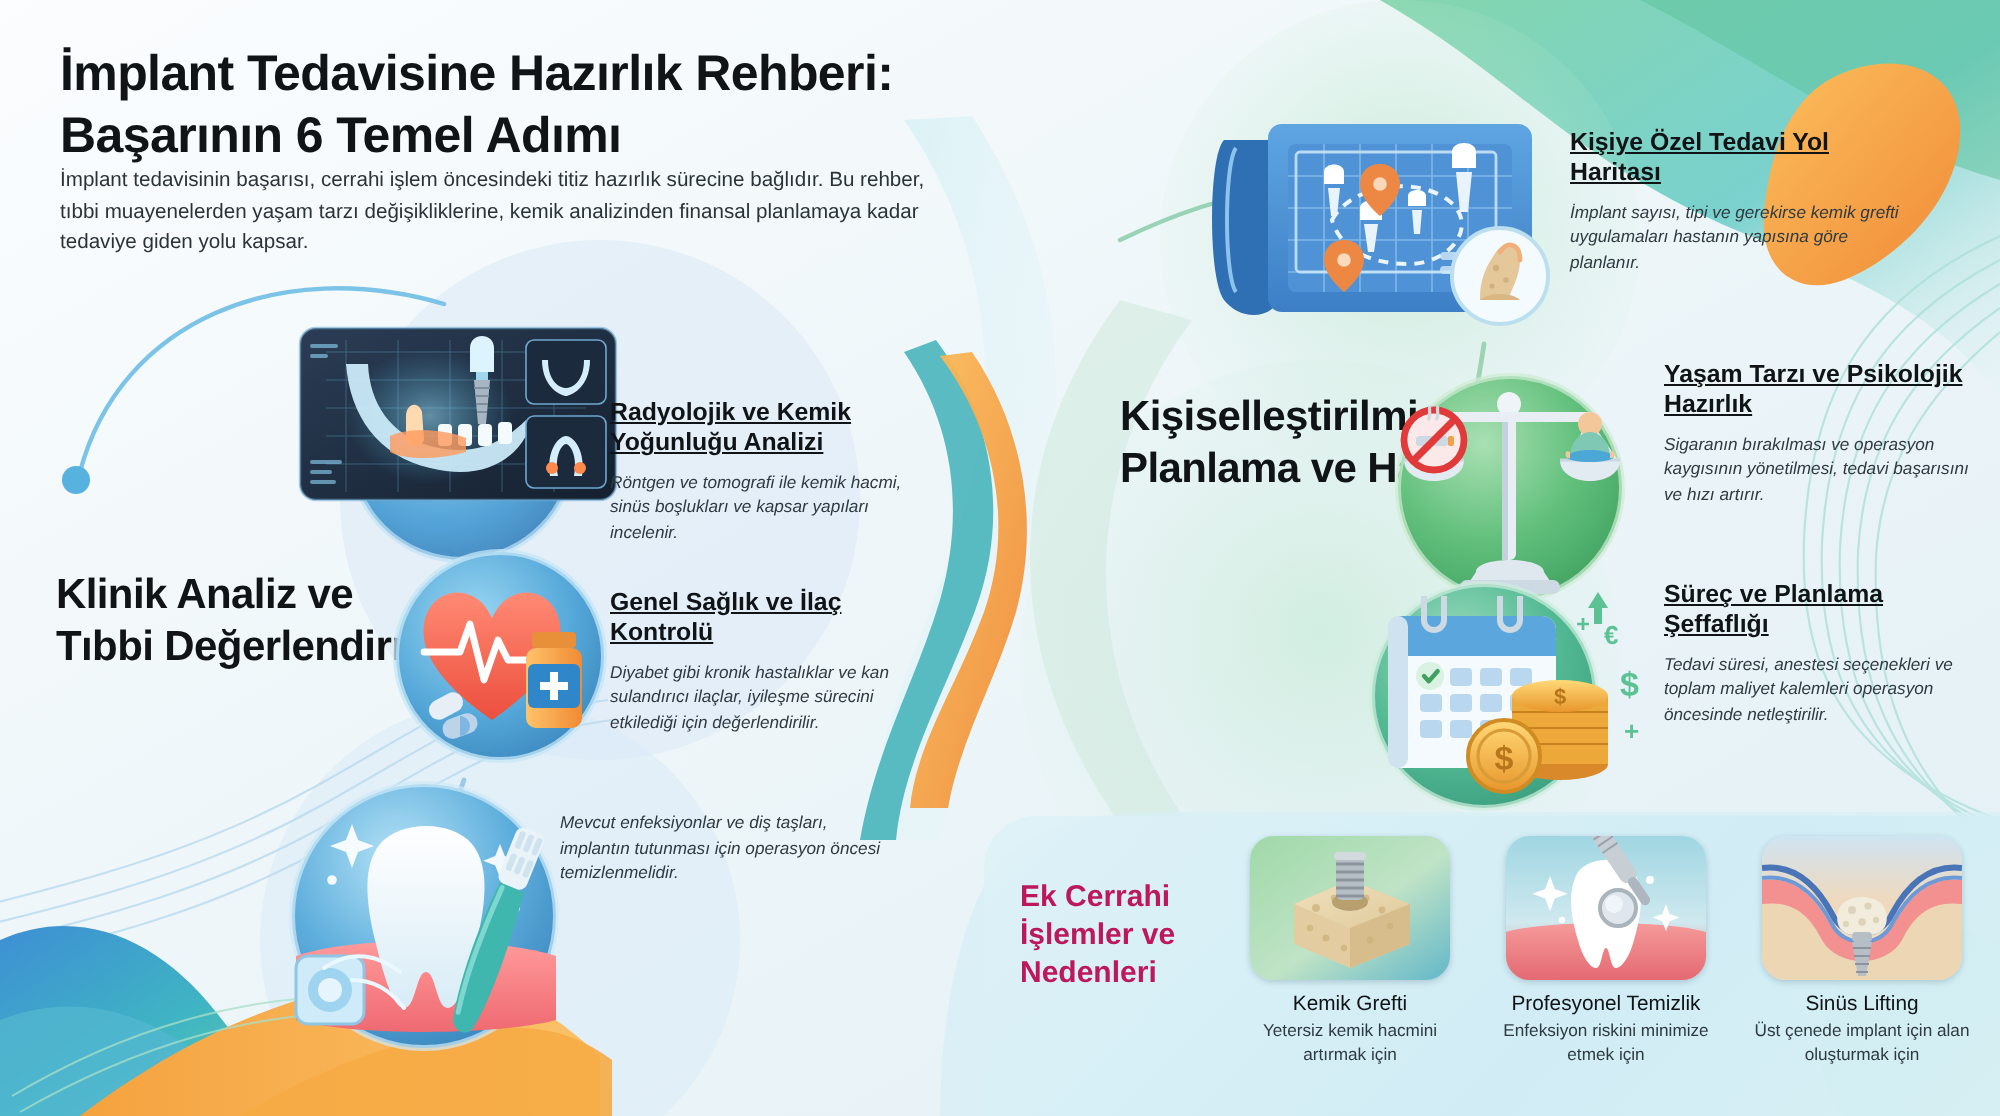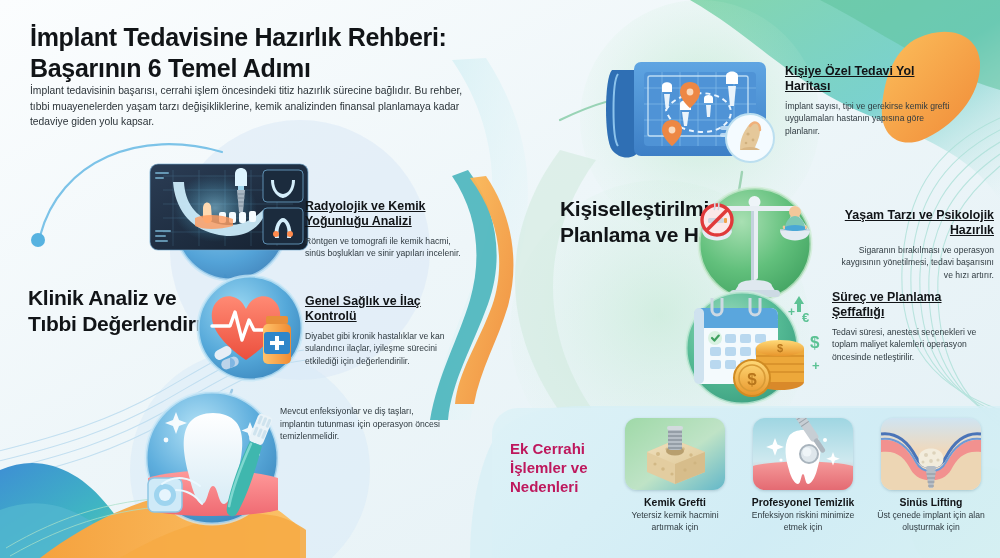--- a/index.html
+++ b/index.html
@@ -29,41 +29,41 @@
 
   .section-label {
     position:absolute; font-size:21px; font-weight:bold; line-height:1.22;
     color:#111417; letter-spacing:-0.3px;
   }
   #sec-left  { left:28px; top:285px; width:200px; }
   #sec-right { left:560px; top:196px; width:205px; }
 
   .item { position:absolute; }
   .item-title { font-size:12.4px; font-weight:bold; line-height:1.24; color:#111417;text-decoration:underline; }
-  .item-desc  { margin-top:5px; font-size:8.6px; line-height:1.46; color:#2f3a40; }
+  .item-desc  { margin-top:5px; font-size:8.6px; line-height:1.46; color:#2f3a40;font-style:italic; }
 
   
   .bottom-band {
     position:absolute; left:492px; top:408px; width:508px; height:150px;
     background:linear-gradient(135deg, rgba(222,242,247,.92) 0%, rgba(208,236,245,.92) 60%, rgba(214,240,243,.9) 100%);
     border-radius:26px 0 0 0;
   }
   .bottom-title {
     position:absolute; left:510px; top:440px; width:110px;
     font-size:15px; font-weight:bold; line-height:1.25; color:#be185d;
   }
   .cards { position:absolute; left:617px; top:418px; width:372px; display:flex; gap:12px; }
   .card { width:116px; text-align:center; }
   .card-thumb {
     width:100px; height:72px; margin:0 auto; border-radius:12px; overflow:hidden;
     box-shadow:0 1px 3px rgba(20,60,80,.22);
     position:relative;
   }
   .card-thumb svg { display:block; width:100px; height:72px; }
-  .card-name { margin-top:7px; font-size:10.4px; font-weight:bold; color:#111417; }
+  .card-name { margin-top:7px; font-size:10.4px; font-weight:normal; color:#111417; }
   .card-desc { margin-top:2px; font-size:8.6px; line-height:1.35; color:#2f3a40; }
 
   
   .bubble { position:absolute; }
   .bubble svg { display:block; }
 </style>
 </head>
 <body>
 
 <div id="canvas">
@@ -241,21 +241,21 @@
         <rect x="12" y="31" width="9" height="2" rx="1"></rect>
         <rect x="12" y="84" width="16" height="2" rx="1"></rect>
         <rect x="12" y="89" width="11" height="2" rx="1"></rect>
         <rect x="12" y="94" width="13" height="2" rx="1"></rect>
       </g>
     </svg>
   </div>
 
   <div class="item" style="left:305px; top:164px; width:160px;margin-top:35px;">
     <div class="item-title">Radyolojik ve Kemik Yoğunluğu Analizi</div>
-    <div class="item-desc">Röntgen ve tomografi ile kemik hacmi, sinüs boşlukları ve sinir yapıları incelenir.</div>
+    <div class="item-desc">Röntgen ve tomografi ile kemik hacmi, sinüs boşlukları ve kapsar yapıları incelenir.</div>
   </div>
 
   <div class="bubble" style="left:190px; top:268px;">
     <svg width="120" height="120" viewBox="0 0 120 120" xmlns="http://www.w3.org/2000/svg">
       <defs>
         <radialGradient id="bubbleBlue2" cx="38%" cy="32%" r="72%">
           <stop offset="0%" stop-color="#9ad7f2"></stop>
           <stop offset="65%" stop-color="#55a8d9"></stop>
           <stop offset="100%" stop-color="#3f8cc2"></stop>
         </radialGradient>
@@ -456,21 +456,21 @@
       <path d="M90 48 C90 62 120 62 120 48 Z" fill="#e3ebf2"></path>
       <path d="M90 48 H120" stroke="#c8d6e1" stroke-width="1.5"></path>
 
       <circle cx="105" cy="30" r="6" fill="#f3c79a"></circle>
       <path d="M95 47 C95 38 101 34 105 34 C109 34 115 38 115 47 Z" fill="#7ec8b4"></path>
       <path d="M93 46 C98 42 112 42 117 46 C117 50 93 50 93 46 Z" fill="#4aa7d6"></path>
       <path d="M95 44 C92 42 92 48 95 47 M115 44 C118 42 118 48 115 47" fill="#f3c79a"></path>
     </svg>
   </div>
 
-  <div class="item" style="left:832px; top:208px; width:162px;text-align:right;">
+  <div class="item" style="left:832px; top:180px; width:162px;">
     <div class="item-title">Yaşam Tarzı ve Psikolojik Hazırlık</div>
     <div class="item-desc">Sigaranın bırakılması ve operasyon kaygısının yönetilmesi, tedavi başarısını ve hızı artırır.</div>
   </div>
 
   <div class="bubble" style="left:676px; top:286px;">
     <svg width="150" height="130" viewBox="0 0 150 130" xmlns="http://www.w3.org/2000/svg">
       <defs>
         <radialGradient id="bubbleGreen2" cx="38%" cy="30%" r="72%">
           <stop offset="0%" stop-color="#9fdcbe"></stop>
           <stop offset="60%" stop-color="#55bb95"></stop>

